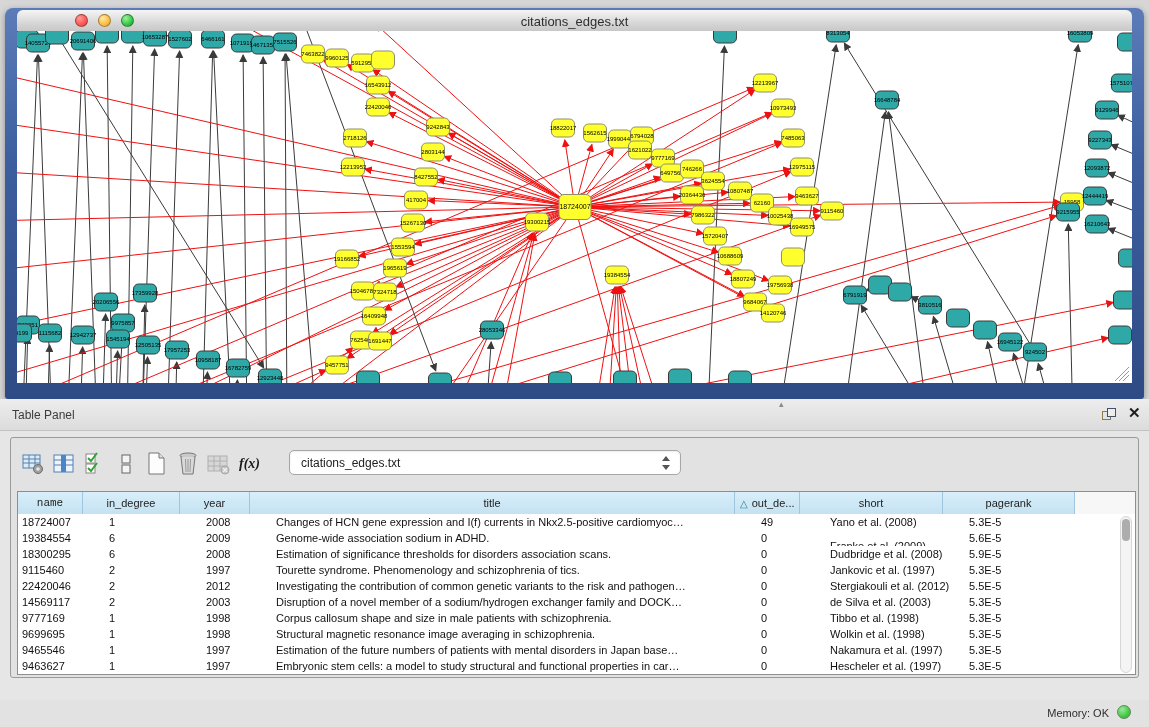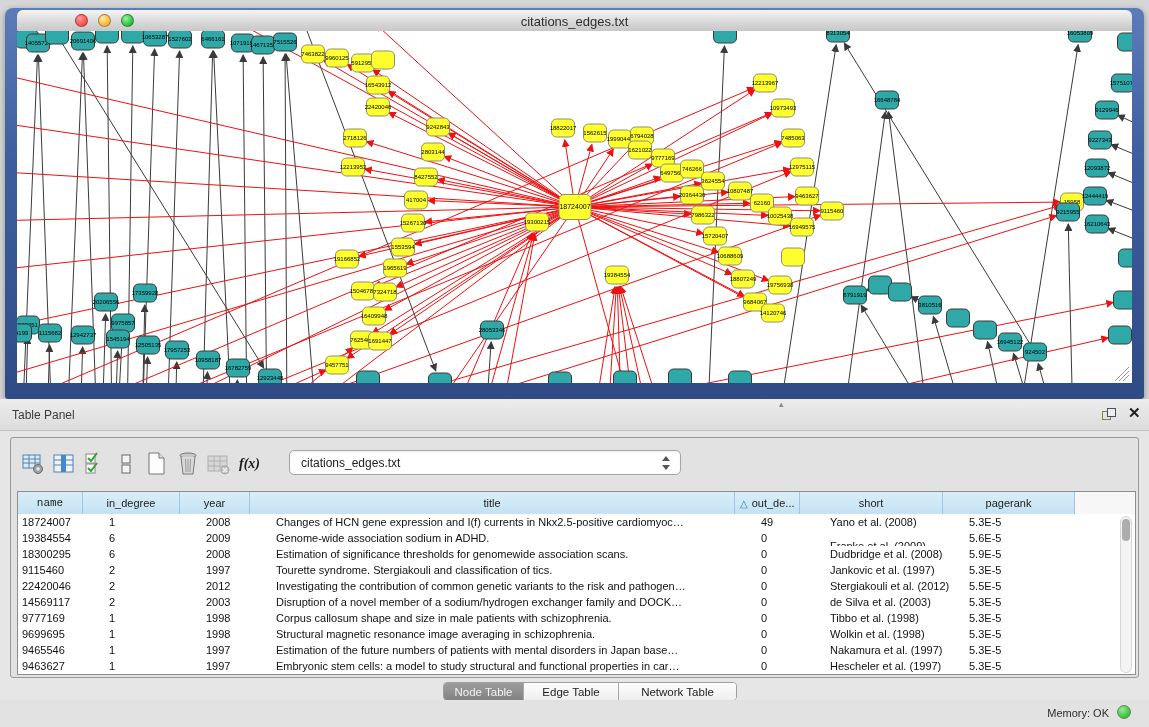--- a/index.html
+++ b/index.html
@@ -558,30 +558,30 @@
             <div class="td" style="width: 70px;">2009</div>
             <div class="td" style="width: 485px;">Genome-wide association sodium in ADHD.</div>
             <div class="td" style="width: 65px;">0</div>
             <div class="td short-col" style="width: 143px; margin-top: 8px;">Franke et al. (2009)</div>
             <div class="td" style="width: 132px;">5.6E-5</div>
           </div>
           <div class="tr">
             <div class="td" style="width: 87px;">18300295</div>
             <div class="td" style="width: 97px;">6</div>
             <div class="td" style="width: 70px;">2008</div>
-            <div class="td" style="width: 485px;">Estimation of significance thresholds for genomewide association scans.</div>
+            <div class="td" style="width: 485px;">Estimation of significance thresholds for disorders association scans.</div>
             <div class="td" style="width: 65px;">0</div>
             <div class="td short-col" style="width: 143px;">Dudbridge et al. (2008)</div>
             <div class="td" style="width: 132px;">5.9E-5</div>
           </div>
           <div class="tr">
             <div class="td" style="width: 87px;">9115460</div>
             <div class="td" style="width: 97px;">2</div>
             <div class="td" style="width: 70px;">1997</div>
-            <div class="td" style="width: 485px;">Tourette syndrome. Stergiakouli and classification of tics.</div>
+            <div class="td" style="width: 485px;">Tourette syndrome. Phenomenology and schizophrenia of tics.</div>
             <div class="td" style="width: 65px;">0</div>
             <div class="td short-col" style="width: 143px;">Jankovic et al. (1997)</div>
             <div class="td" style="width: 132px;">5.3E-5</div>
           </div>
           <div class="tr">
             <div class="td" style="width: 87px;">22420046</div>
             <div class="td" style="width: 97px;">2</div>
             <div class="td" style="width: 70px;">2012</div>
             <div class="td" style="width: 485px;">Investigating the contribution of common genetic variants to the risk and pathogen…</div>
             <div class="td" style="width: 65px;">0</div>
@@ -632,24 +632,19 @@
             <div class="td" style="width: 65px;">0</div>
             <div class="td short-col" style="width: 143px;">Hescheler et al. (1997)</div>
             <div class="td" style="width: 132px;">5.3E-5</div>
           </div>
         </div>
       <div class="vscroll">
         <div class="vthumb"></div>
       </div>
     </div>
 
-    <div class="tabs" id="tabs">
-        <div class="tab active" style="width: 80px;">Node Table</div>
-        <div class="tab" style="width: 95px;">Edge Table</div>
-        <div class="tab" style="width: 117px;">Network Table</div>
-      </div>
   </div>
 </div>
 
 <div class="status-bar">
   <span class="memory-label">Memory: OK</span>
   <span class="memory-dot"></span>
 </div>
 
 </body></html>

